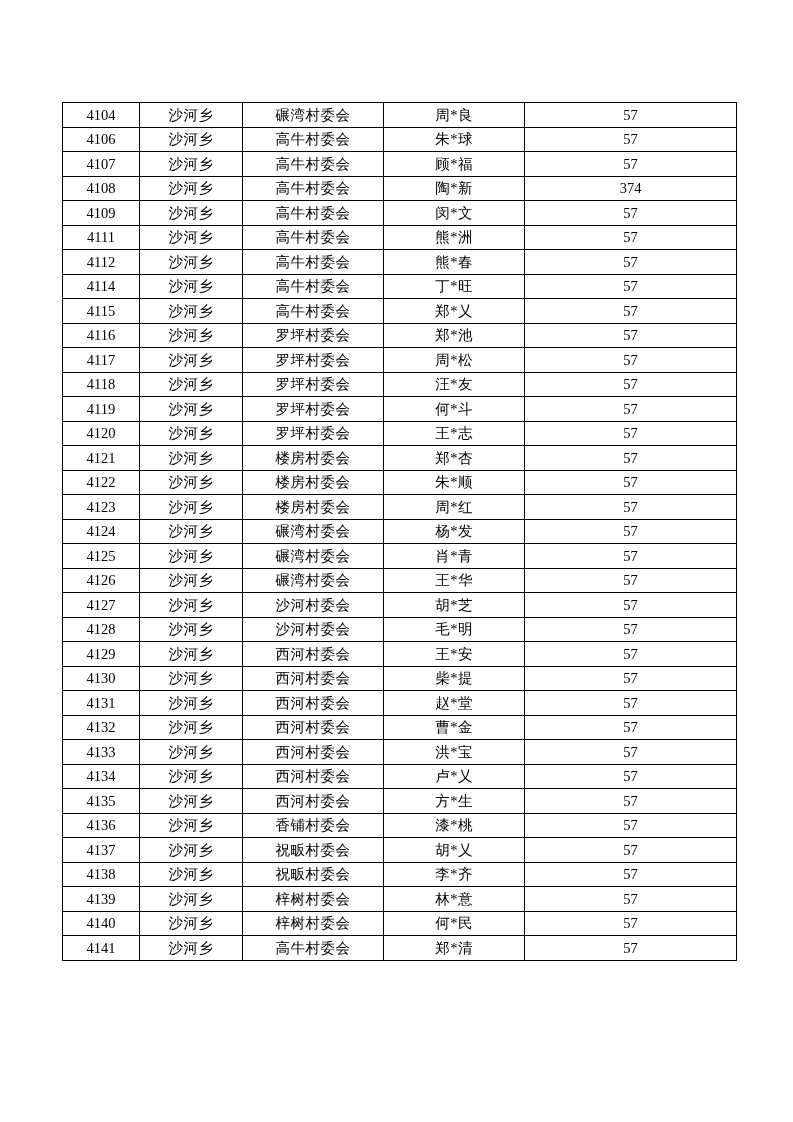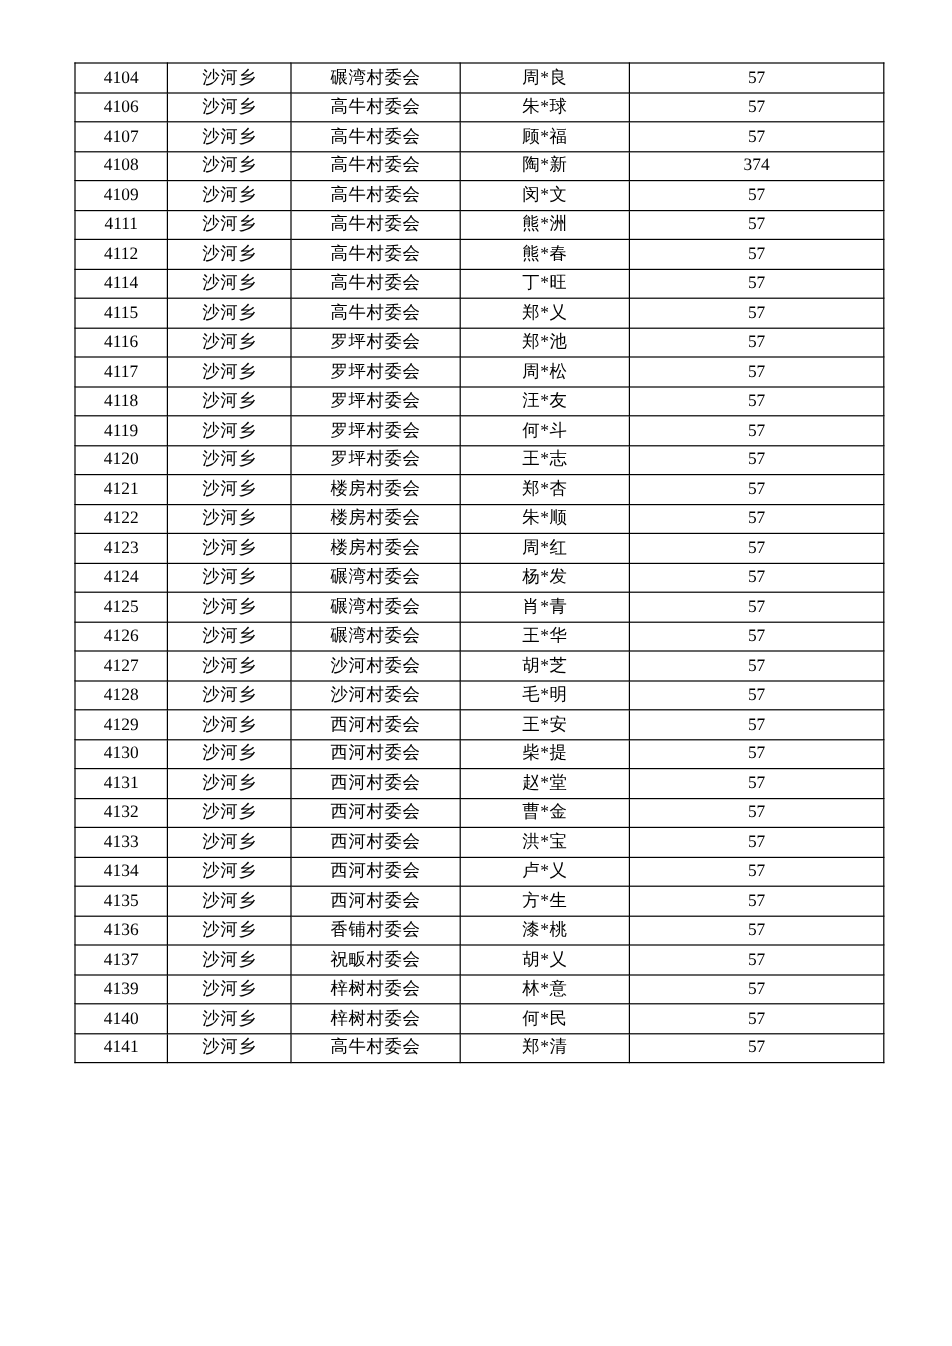--- a/index.html
+++ b/index.html
@@ -12,21 +12,21 @@
     height: 1122px;
     font-family: "Liberation Serif", "DejaVu Serif", serif;
     color: #000000;
     -webkit-font-smoothing: antialiased;
   }
   .page {
     position: relative;
     width: 793px;
     height: 1122px;
     box-sizing: border-box;
-    padding: 52px 62px 0 62px;
+    padding: 102px 62px 0 62px;
   }
   table.data-table {
     border-collapse: collapse;
     width: 669px;
     table-layout: fixed;
   }
   table.data-table td {
     border: 1px solid #000000;
     height: 23.5px;
     padding: 0;
@@ -270,20 +270,27 @@
           <td class="col-amount num">57</td>
         </tr>
         <tr>
           <td class="col-id num">4137</td>
           <td class="col-town cjk">沙河乡</td>
           <td class="col-village cjk">祝畈村委会</td>
           <td class="col-name cjk">胡*乂</td>
           <td class="col-amount num">57</td>
         </tr>
         <tr>
+          <td class="col-id num">4138</td>
+          <td class="col-town cjk">沙河乡</td>
+          <td class="col-village cjk">祝畈村委会</td>
+          <td class="col-name cjk">李*齐</td>
+          <td class="col-amount num">57</td>
+        </tr>
+        <tr>
           <td class="col-id num">4139</td>
           <td class="col-town cjk">沙河乡</td>
           <td class="col-village cjk">梓树村委会</td>
           <td class="col-name cjk">林*意</td>
           <td class="col-amount num">57</td>
         </tr>
         <tr>
           <td class="col-id num">4140</td>
           <td class="col-town cjk">沙河乡</td>
           <td class="col-village cjk">梓树村委会</td>

